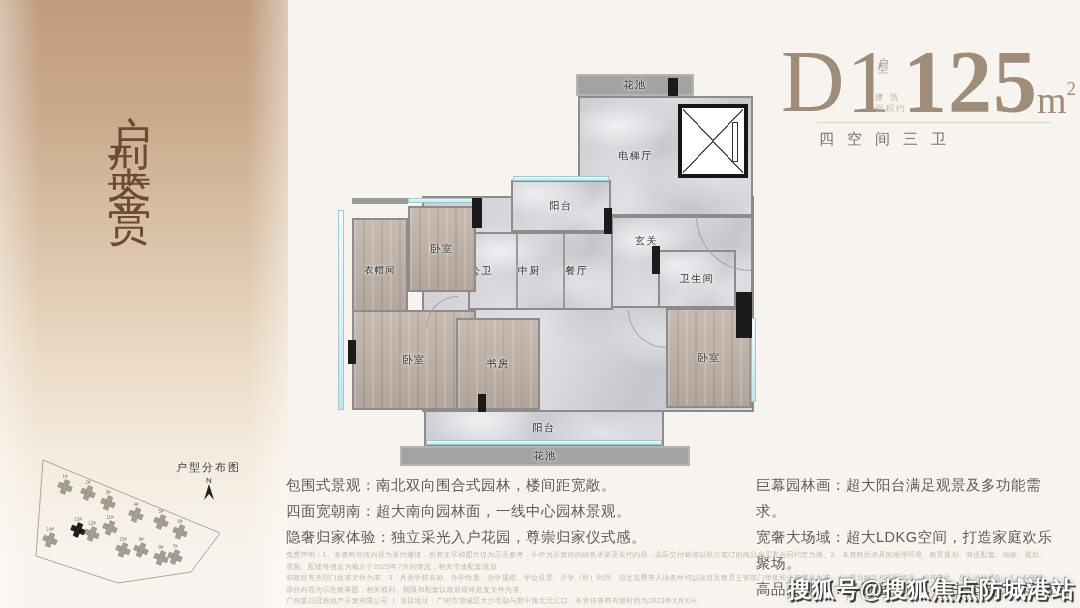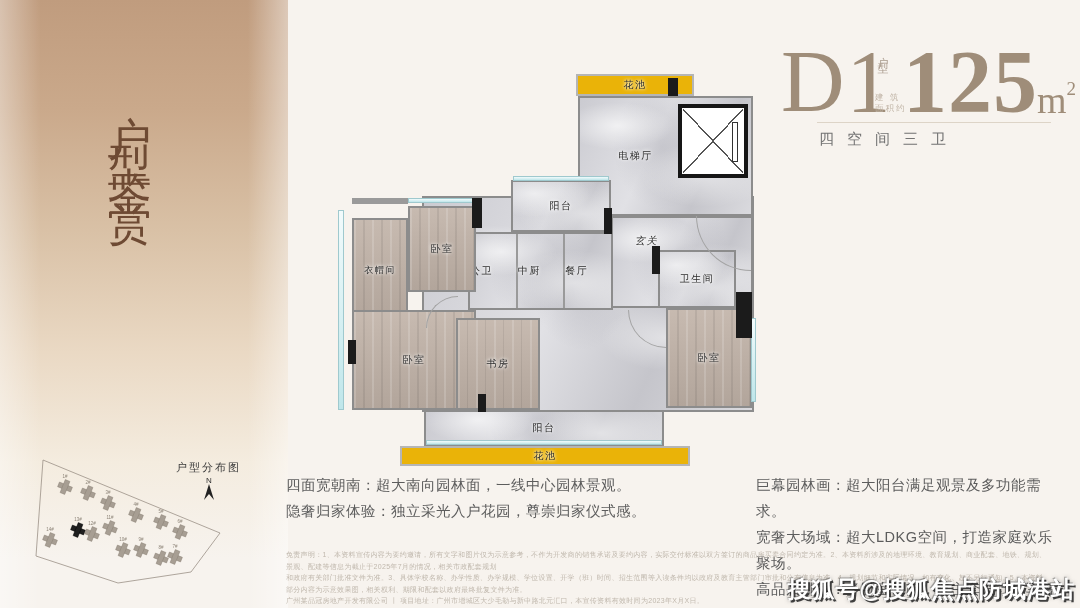--- a/index.html
+++ b/index.html
@@ -49,21 +49,21 @@
       radial-gradient(ellipse 70px 90px at 48% 42%, rgba(166,166,175,.4), rgba(166,166,175,0) 70%),
       linear-gradient(115deg,#cbcbd1 0%,#e1e1e5 42%,#c5c5cb 72%,#dadade 100%);
   }
   .wood {
     background-color:#bdb0a6;
     background-image:
       repeating-linear-gradient(90deg, rgba(255,255,255,.16) 0 2px, rgba(255,255,255,0) 2px 9px,
         rgba(0,0,0,.07) 9px 10.5px, rgba(0,0,0,0) 10.5px 18px),
       linear-gradient(180deg,#c7bab0 0%,#b2a59b 100%);
   }
-  .white-strip { background:#eab308; border:2px solid #b5b5b5; z-index:2;
+  .white-strip { background:#a3a3a3; border:2px solid #b5b5b5; z-index:2;
                  display:flex; align-items:center; justify-content:center; position:absolute; }
   .shaft { position:absolute; background:#fff; border:4px solid #161616; z-index:4; }
   .shaft-x { position:absolute; inset:1px;
     background:
       linear-gradient(to top right, transparent calc(50% - .7px), #555 calc(50% - .7px) calc(50% + .7px), transparent calc(50% + .7px)),
       linear-gradient(to bottom right, transparent calc(50% - .7px), #555 calc(50% - .7px) calc(50% + .7px), transparent calc(50% + .7px));
   }
   .shaft-door { position:absolute; right:6px; top:14px; width:6px; height:40px; border:1px solid #333; background:#fff; }
   .col { position:absolute; background:#1b1b1b; z-index:5; }
   .win { position:absolute; background:linear-gradient(#f2fbfc,#bfe6ea); border:1px solid #9fc9ce; z-index:4; }
@@ -123,21 +123,21 @@
 
   <div class="shaft" style="left:350px;top:44px;width:70px;height:74px;">
     <div class="shaft-x"></div>
     <div class="shaft-door"></div>
   </div>
 
   <div class="room marble" style="left:183px;top:120px;width:100px;height:52px;">
     <span class="room-label">阳台</span>
   </div>
 
-  <div class="room marble" style="left:283px;top:156px;width:142px;height:92px;align-items:flex-start;justify-content:flex-start;padding:16px 0 0 22px;font-style:italic;">
+  <div class="room marble" style="left:283px;top:156px;width:142px;height:92px;align-items:flex-start;justify-content:flex-start;padding:16px 0 0 22px;">
     <span class="room-label">玄关</span>
   </div>
 
   <div class="room marble" style="left:330px;top:190px;width:78px;height:58px;">
     <span class="room-label">卫生间</span>
   </div>
 
   <div class="room marble" style="left:140px;top:172px;width:145px;height:78px;padding:0;">
     <div class="cells">
       <div class="cell">
@@ -192,20 +192,21 @@
   <div class="win" style="left:98px;top:380px;width:236px;height:5px;"></div>
   <div class="win" style="left:423px;top:258px;width:5px;height:84px;"></div>
   <div class="wallband" style="left:24px;top:138px;width:56px;height:6px;"></div>
 
   <div class="arc arc-bl" style="left:368px;top:156px;width:55px;height:55px;"></div>
   <div class="arc arc-bl" style="left:300px;top:250px;width:38px;height:38px;"></div>
   <div class="arc arc-tl" style="left:98px;top:236px;width:32px;height:32px;"></div>
 </div>
 
 <div class="features features-left" id="features-left">
+    <div>包围式景观：南北双向围合式园林，楼间距宽敞。</div>
     <div>四面宽朝南：超大南向园林面，一线中心园林景观。</div>
     <div>隐奢归家体验：独立采光入户花园，尊崇归家仪式感。</div>
   </div>
 <div class="features features-right" id="features-right">
     <div>巨幕园林画：超大阳台满足观景及多功能需求。</div>
     <div>宽奢大场域：超大LDKG空间，打造家庭欢乐聚场。</div>
     <div>高品质卧室：多卧室朝南，双主套设计尽享奢华。</div>
   </div>
 
 <div class="disclaimer" id="disclaimer">

